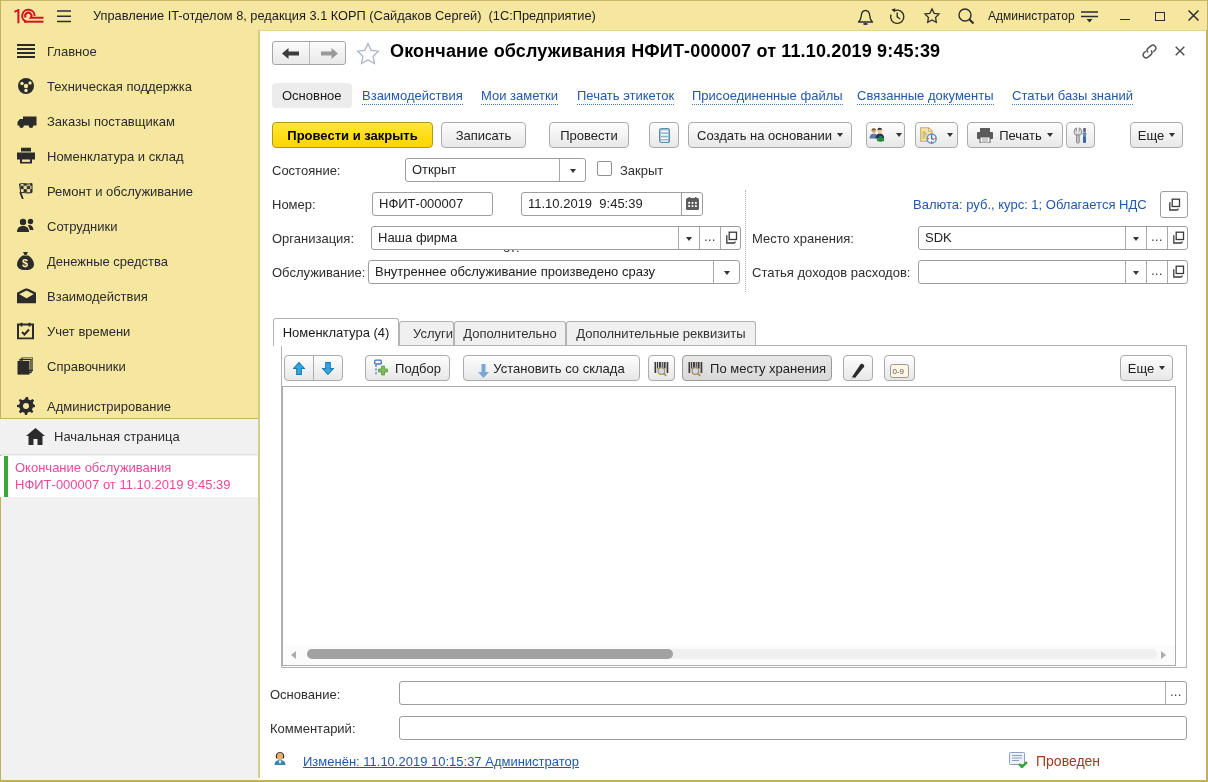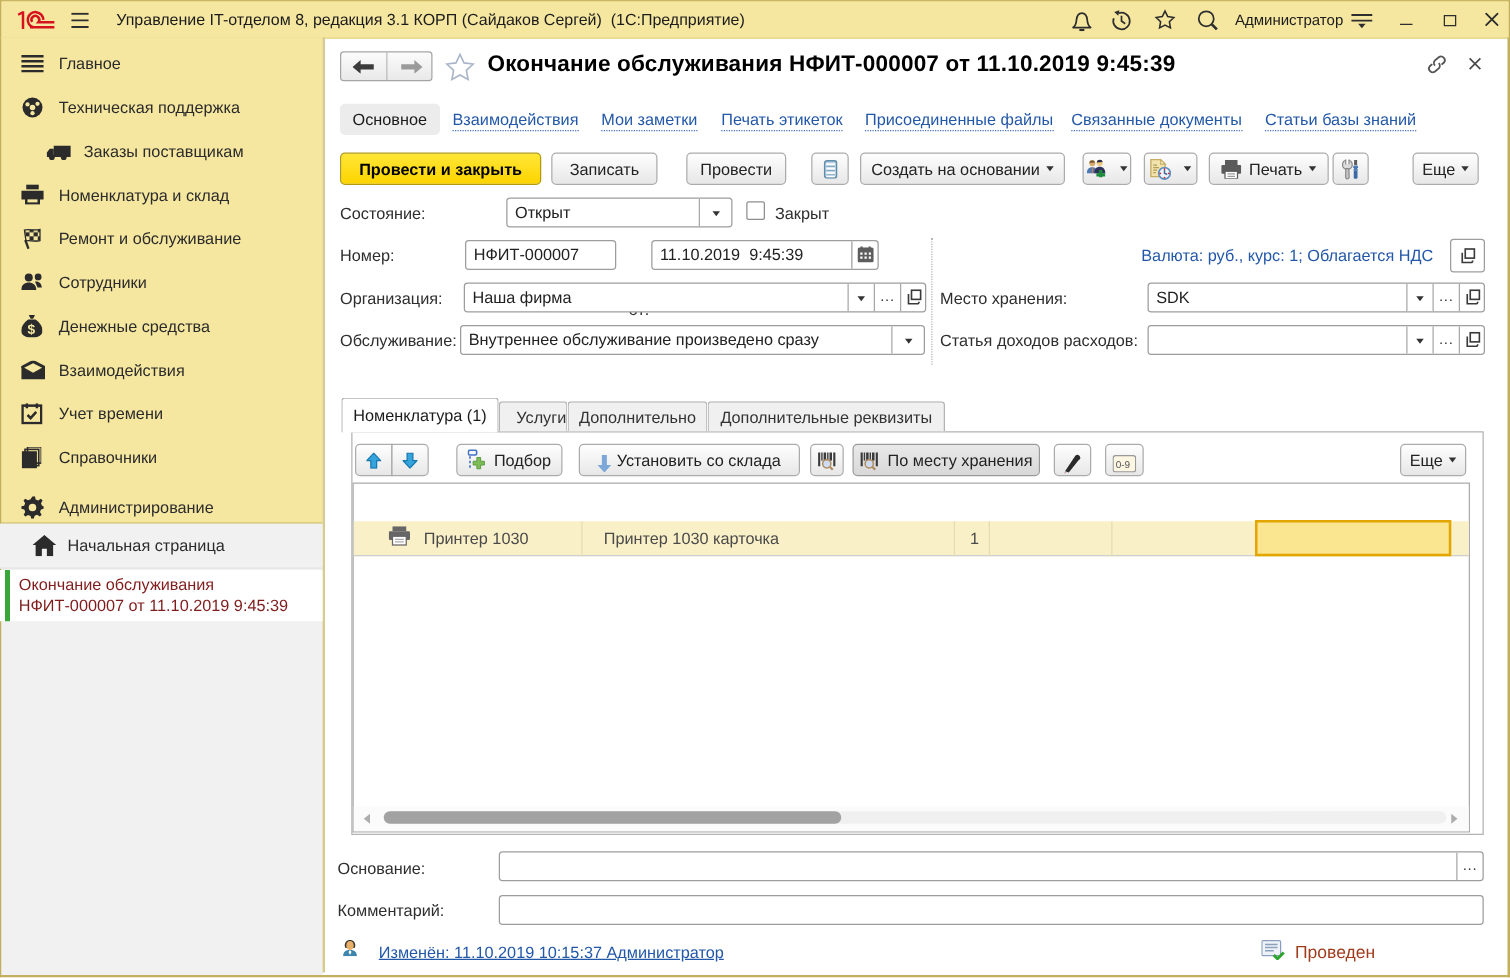--- a/index.html
+++ b/index.html
@@ -18,21 +18,21 @@
 .ticon { position:absolute; top:0; }
 #wtitle { position:absolute; left:93px; top:8px; font-size:12.8px; color:#1c1c1c; white-space:nowrap; }
 
 .sbitem { position:absolute; left:0; width:258px; height:35px; }
 .sbitem .txt { position:absolute; left:47px; top:50%; transform:translateY(-50%); font-size:13px; color:#2b2b2b; white-space:nowrap; }
 .sbitem svg { position:absolute; left:17px; top:50%; transform:translateY(-50%); }
 #homebar { position:absolute; left:0; top:419px; width:258px; height:36px; border-bottom:1px solid #e3e3e3; background:#f1f1f1;}
 #homebar .txt { position:absolute; left:54px; top:10px; font-size:13px; color:#2b2b2b; }
 #activeitem { position:absolute; left:0; top:456px; width:258px; height:41px; background:#fff; }
 #activeitem .bar { position:absolute; left:4px; top:0; width:4px; height:41px; background:#39a639; }
-#activeitem .txt { position:absolute; left:15px; top:3px; font-size:13px; color:#7f1d1d; line-height:17px; }
+#activeitem .txt { position:absolute; left:15px; top:3px; font-size:13px; color:#ec4899; line-height:17px; }
 
 .btn { position:absolute; height:26px; background:linear-gradient(#fefefe,#e7e7e7); border:1px solid #ababab; border-radius:4px; font-size:13px; color:#222; white-space:nowrap; display:flex; align-items:center; justify-content:center; }
 .btn svg { flex:none; }
 .ybtn { background:linear-gradient(#ffe637,#fdd400); border:1px solid #b19a10; font-weight:bold; color:#000; }
 .caret { display:inline-block; width:0; height:0; border-left:3.5px solid transparent; border-right:3.5px solid transparent; border-top:4px solid #333; vertical-align:middle; margin-left:5px; margin-bottom:1px;}
 .inp { position:absolute; height:24px; border:1px solid #9d9d9d; border-radius:3px; background:#fff; font-size:13px; color:#222; line-height:22px; padding-left:6px; white-space:nowrap; overflow:hidden;}
 .combo .dd { position:absolute; right:0; top:0; width:26px; height:22px; border-left:1px solid #a8a8a8; }
 .combo .dd:after { content:""; position:absolute; left:9.5px; top:9.5px; width:0; height:0; border-left:3.5px solid transparent; border-right:3.5px solid transparent; border-top:4.5px solid #333; }
 .sec { position:absolute; top:0; height:22px; border-left:1px solid #a8a8a8; }
 .sec.dd3:after { content:""; position:absolute; left:7px; top:9.5px; width:0; height:0; border-left:3.5px solid transparent; border-right:3.5px solid transparent; border-top:4.5px solid #333; }
@@ -104,21 +104,21 @@
 <div class="sbitem" style="top:68px;">
     <svg width="18" height="18" viewBox="0 0 18 18">
       <circle cx="9" cy="9" r="8" fill="#2b2b2b"></circle>
       <circle cx="9" cy="9" r="2.2" fill="#f6e7a0"></circle>
       <circle cx="13" cy="6" r="1.7" fill="#f6e7a0"></circle>
       <circle cx="5" cy="6.5" r="1.7" fill="#f6e7a0"></circle>
       <circle cx="9" cy="13.5" r="1.7" fill="#f6e7a0"></circle>
     </svg>
     <span class="txt">Техническая поддержка</span>
   </div>
-<div class="sbitem" style="top:103px;margin-left:20px;">
+<div class="sbitem" style="top:103px;">
     <svg width="20" height="15" viewBox="0 0 20 15" fill="#2b2b2b">
       <path d="M6,3 L19.5,3 L19.5,12 L6,12 Z"></path>
       <path d="M6,5.5 L2.8,5.5 L0.5,8.5 L0.5,12 L6,12 Z"></path>
       <circle cx="4.5" cy="12.2" r="2.3"></circle>
       <circle cx="14" cy="12.2" r="2.3"></circle>
       <path d="M6,3 L3,0.5 L6,0.5 Z" fill="#2b2b2b" opacity="0"></path>
     </svg>
     <span class="txt">Заказы поставщикам</span>
   </div>
 <div class="sbitem" style="top:138px;">
@@ -345,21 +345,21 @@
 <div class="inp" style="left:918px; top:260px; width:270px;">
  <div class="sec dd3" style="left:206px; width:21px;"></div>
  <div class="sec dots" style="left:227px; width:21px;">...</div>
  <div class="sec" style="left:248px; width:20px;"><svg style="margin:4px 0 0 3px;" width="14" height="14" viewBox="0 0 14 14" fill="none" stroke="#3a3a3a" stroke-width="1.3">
         <rect x="5.2" y="1.2" width="7.3" height="7.3"></rect>
         <path d="M2.8,4.2 V12 H9.8 C10.9,12 11.2,11.2 11.2,10.4"></path>
       </svg></div>
 </div>
 
 <div class="abs" style="left:281px; top:345px; width:906px; height:323px; border:1px solid #b3b3b3; background:#fff;"></div>
-<div class="abs" style="left:273px; top:318px; width:126px; height:28px; background:#fff; border:1px solid #b3b3b3; border-bottom:none; border-radius:3px 3px 0 0; text-align:center; line-height:27px; color:#1a1a1a; z-index:2;">Номенклатура (1)</div>
+<div class="abs" style="left:273px; top:318px; width:126px; height:28px; background:#fff; border:1px solid #b3b3b3; border-bottom:none; border-radius:3px 3px 0 0; text-align:center; line-height:27px; color:#1a1a1a; z-index:2;">Номенклатура (4)</div>
 <div class="abs" style="left:399px; top:321px; width:55px; height:24px; background:#f0f0f0; border:1px solid #b3b3b3; border-bottom:none; border-radius:3px 3px 0 0; text-align:right; line-height:23px;">Услуги</div>
 <div class="abs" style="left:454px; top:321px; width:112px; height:24px; background:#f0f0f0; border:1px solid #b3b3b3; border-bottom:none; border-radius:3px 3px 0 0; text-align:center; line-height:23px;">Дополнительно</div>
 <div class="abs" style="left:566px; top:321px; width:190px; height:24px; background:#f0f0f0; border:1px solid #b3b3b3; border-bottom:none; border-radius:3px 3px 0 0; text-align:center; line-height:23px;">Дополнительные реквизиты</div>
 
 <div class="btn" style="left:284px; top:355px; width:30px; border-radius:4px 0 0 4px;">
     <svg width="12" height="13" viewBox="0 0 13 14">
       <path d="M6.5,0.5 L12.5,7 L9,7 L9,13.5 L4,13.5 L4,7 L0.5,7 Z" fill="#35a3dc" stroke="#1878b0" stroke-width="1.1"></path>
     </svg>
   </div>
 <div class="btn" style="left:313px; top:355px; width:30px; border-radius:0 4px 4px 0;">
@@ -409,37 +409,20 @@
   </div>
 <div class="btn" style="left:884px; top:355px; width:31px;">
     <svg style="margin-top:5px;" width="19" height="14" viewBox="0 0 19 14">
       <rect x="0.5" y="0.5" width="18" height="13" rx="2" fill="#fdf6e3" stroke="#999"></rect>
       <text x="2.5" y="10" font-size="8" fill="#555" font-family="Liberation Sans">0-9</text>
     </svg>
   </div>
 <div class="btn" style="left:1120px; top:355px; width:53px;">Еще<span class="caret"></span></div>
 
 <div class="abs" style="left:282px; top:386px; width:894px; height:280px; border:1px solid #ababab;">
- <div class="abs" style="left:0; top:30px; width:892px; height:28px; background:#faf0c8; border-bottom:1px solid #cfcfcf; color:#4a4a4a;">
-  <div class="abs" style="left:28px; top:4px;"><svg width="17" height="16" viewBox="0 0 17 16">
-          <rect x="3" y="0" width="11" height="4" fill="#666"></rect>
-          <rect x="0" y="4" width="17" height="7" rx="1" fill="#666"></rect>
-          <rect x="3" y="8" width="11" height="7" fill="#fff" stroke="#666"></rect>
-          <path d="M5,10.5 h7 M5,12.5 h7" stroke="#aaa"></path>
-        </svg></div>
-  <div class="abs" style="left:56px; top:6px;">Принтер 1030</div>
-  <div class="abs" style="left:200px; top:6px;">Принтер 1030 карточка</div>
-  <div class="abs" style="left:493px; top:6px;">1</div>
-  <div class="abs" style="left:182px; top:0; width:1px; height:28px; background:#e6dcb4;"></div>
-  <div class="abs" style="left:480px; top:0; width:1px; height:28px; background:#e6dcb4;"></div>
-  <div class="abs" style="left:508px; top:0; width:1px; height:28px; background:#e6dcb4;"></div>
-  <div class="abs" style="left:606px; top:0; width:1px; height:28px; background:#e6dcb4;"></div>
-  <div class="abs" style="left:877px; top:0; width:1px; height:28px; background:#e6dcb4;"></div>
-  <div class="abs" style="left:721px; top:-1px; width:157px; height:29px; background:#fae590; border:2px solid #e3a600;"></div>
- </div>
 
  <div class="abs" style="left:0; top:258px; width:892px; height:20px; background:#fbfbfb;">
   <div class="abs" style="left:8px; top:6px; width:0; height:0; border-top:4px solid transparent; border-bottom:4px solid transparent; border-right:5px solid #adadad;"></div>
   <div class="abs" style="left:878px; top:6px; width:0; height:0; border-top:4px solid transparent; border-bottom:4px solid transparent; border-left:5px solid #adadad;"></div>
   <div class="abs" style="left:24px; top:4px; width:850px; height:10px; background:#f0f0f0; border-radius:5px;"></div>
   <div class="abs" style="left:24px; top:4px; width:366px; height:10px; background:#a2a2a2; border-radius:5px;"></div>
  </div>
 </div>
 
 <div class="lbl" style="left:270px; top:687px;">Основание:</div>

